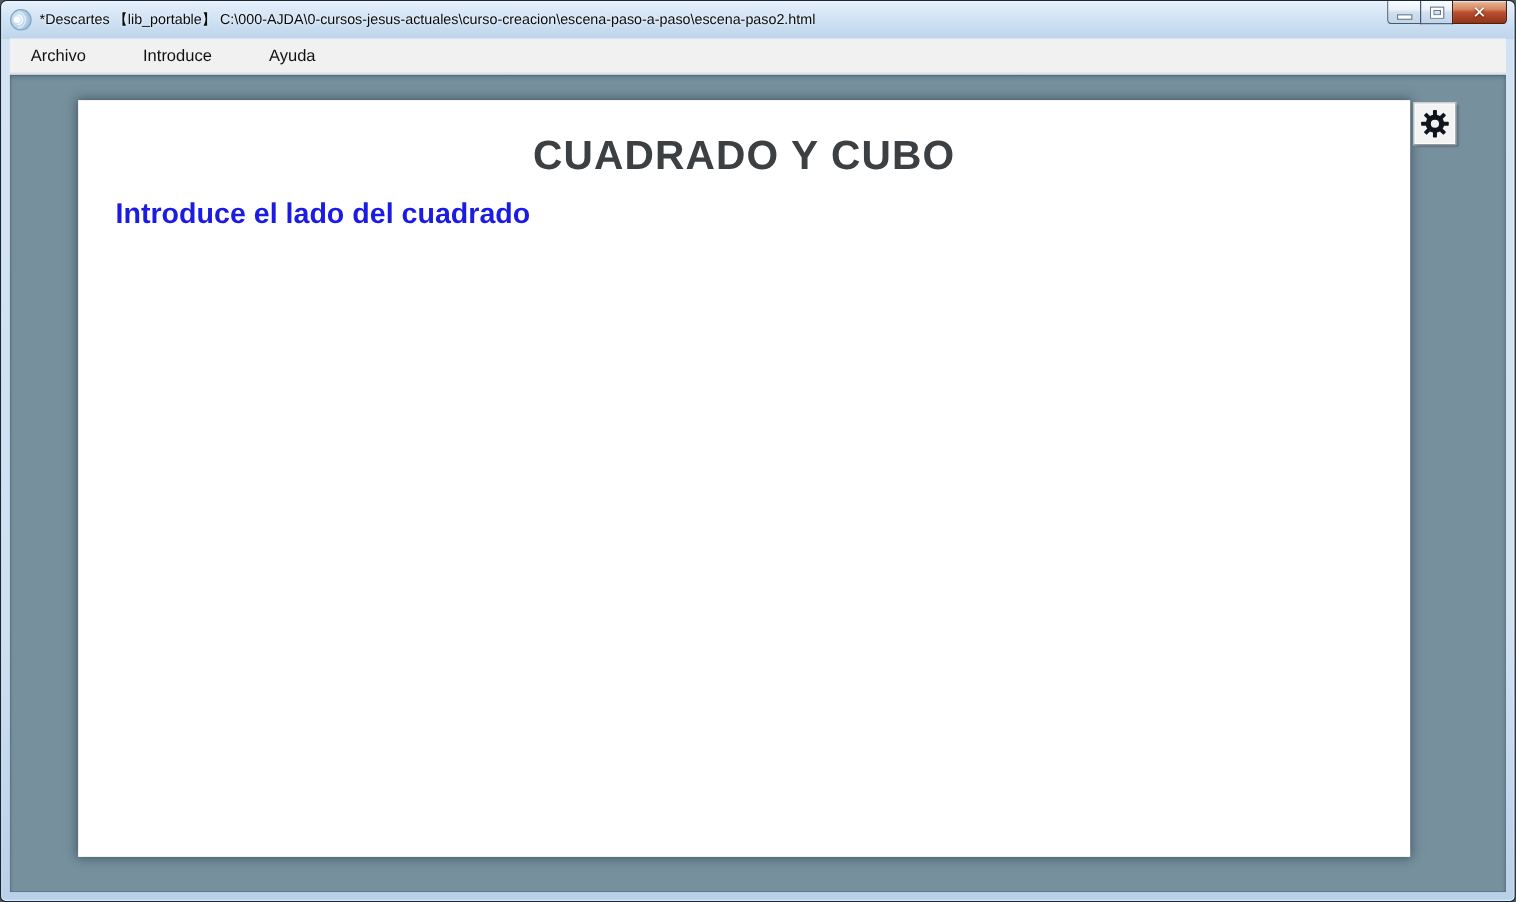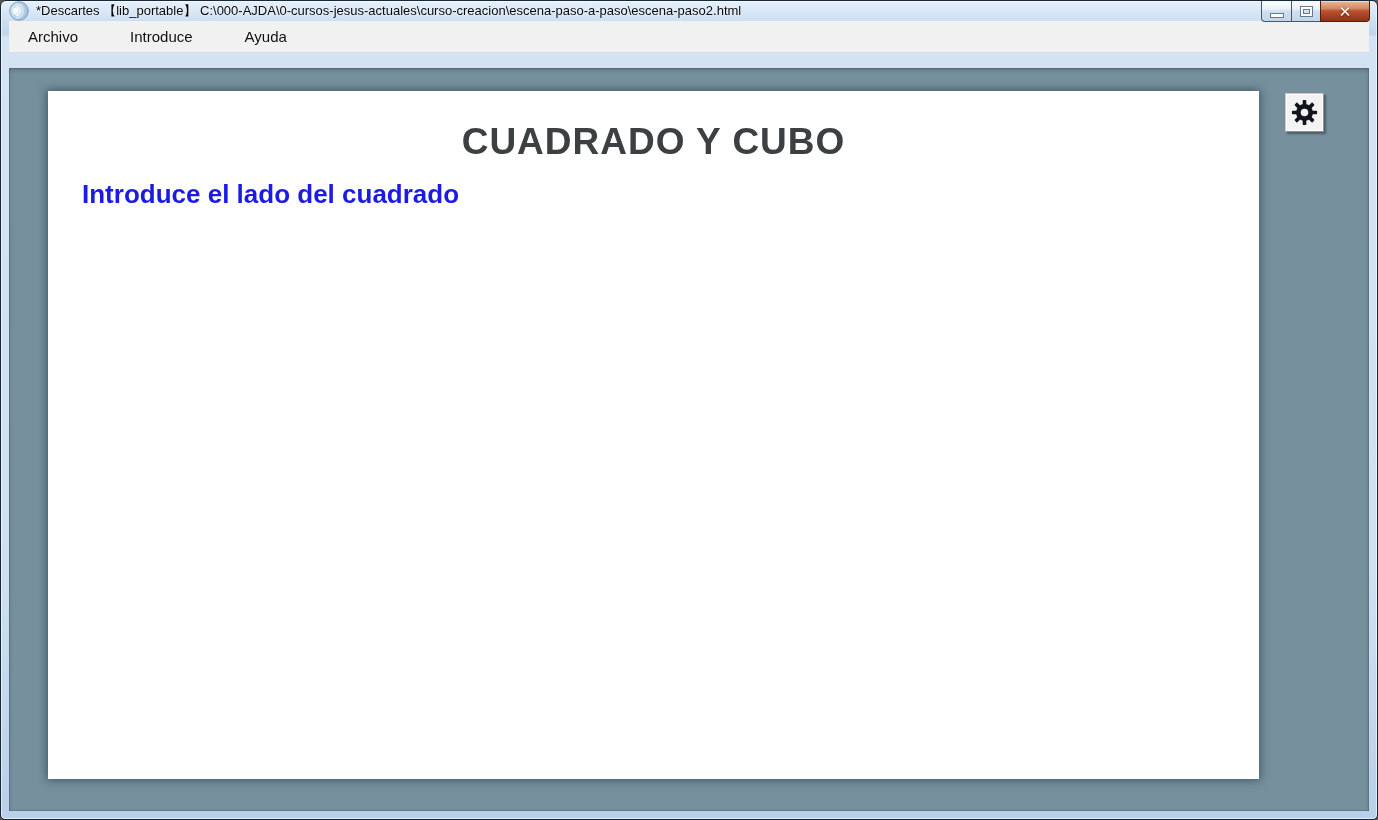--- a/index.html
+++ b/index.html
@@ -11,21 +11,21 @@
     position:absolute; inset:0;
     border:1px solid #15293c;
     border-radius:6px 6px 5px 5px;
     background:linear-gradient(180deg,#e6f0fb 0px,#cfe1f3 18px,#bed5ec 34px,#d3e3f4 35px,#cfe0f2 70%,#b9d0e9 100%);
     box-shadow:inset 0 0 0 1px rgba(255,255,255,.6);
     overflow:hidden;
   }
 
   
   .titlebar {
-    position:relative; height:20px;
+    position:relative; height:34px;
     display:flex; align-items:center;
     padding:0 110px 0 8px;
   }
   .app-icon { width:20px; height:20px; flex:0 0 auto; }
   .title-text {
     margin-left:7px; font-size:13px; color:#0a0a0a;
     white-space:nowrap; overflow:hidden;
     text-shadow:0 0 3px rgba(255,255,255,.9);
   }
 
@@ -80,21 +80,21 @@
 
   
   .content {
     position:absolute; left:8px; right:8px; top:67px; bottom:8px;
     background:#76909d;
     box-shadow:inset 0 2px 4px rgba(10,25,35,.25), inset 0 0 0 1px rgba(90,110,122,.5);
   }
 
   
   .scene-panel {
-    position:absolute; left:39px; top:23px;
+    position:absolute; left:62px; top:23px;
     width:1211px; height:688px;
     background:#ffffff;
     box-shadow:0 0 9px 1px rgba(22,37,48,.55);
   }
   .scene-title {
     margin-top:30px;
     text-align:center;
     font-size:37px; font-weight:bold; letter-spacing:1px;
     color:#3c4043;
   }

